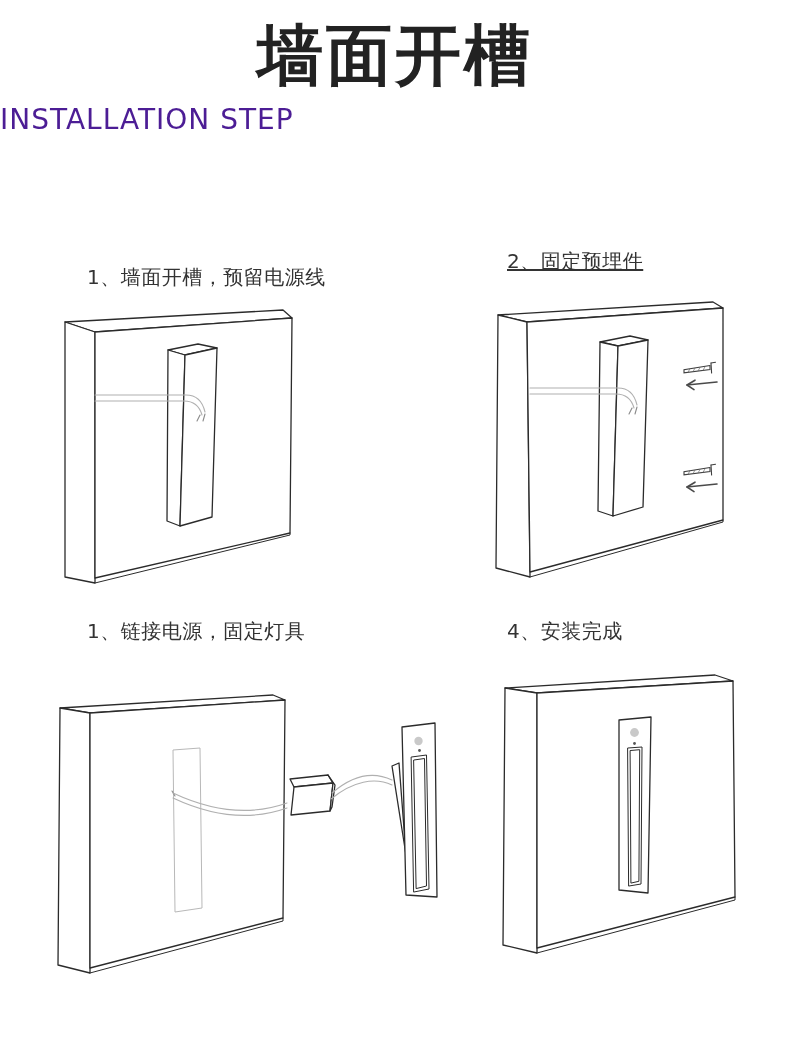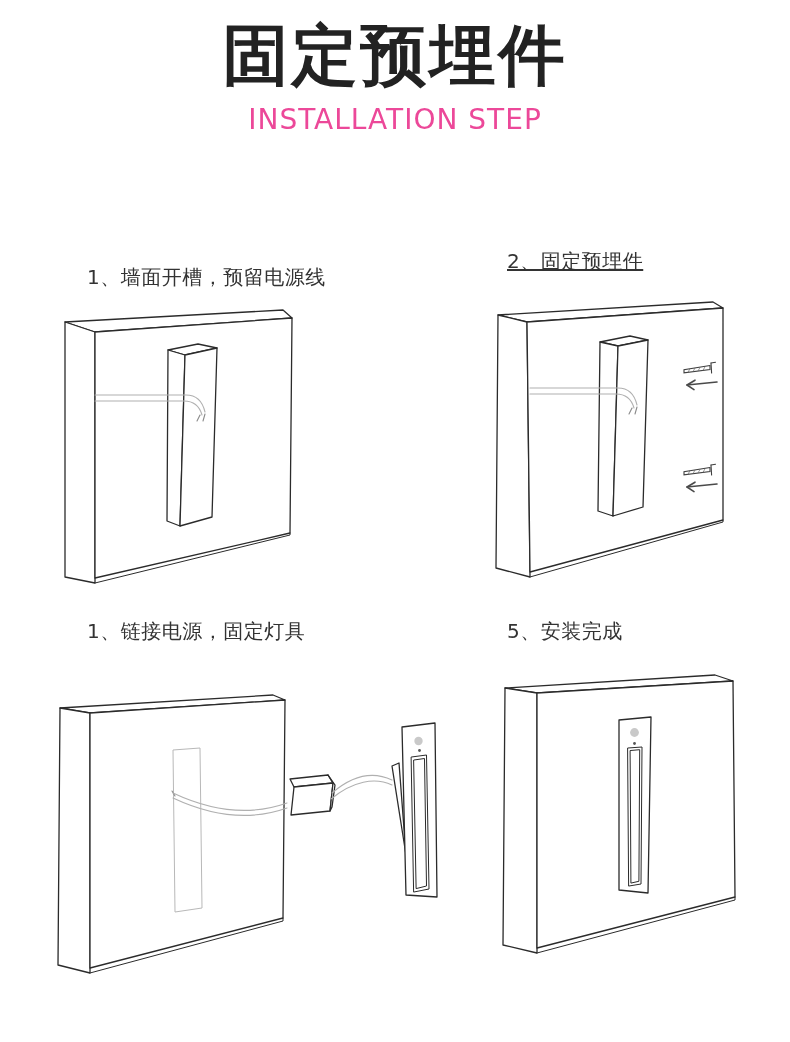--- a/index.html
+++ b/index.html
@@ -16,25 +16,24 @@
     text-align: center;
     font-size: 66px;
     font-weight: 900;
     letter-spacing: 3px;
     color: #222222;
     line-height: 1.1;
   }
   .page-subtitle {
     position: absolute;
     top: 103px; left: 0; right: 0;
-    text-align: center;
     font-size: 28px;
     font-weight: 400;
     letter-spacing: 1px;
-    color: #ec4899;
+    color: #4c1d95;
   }
   .step-label {
     position: absolute;
     font-size: 20px;
     color: #333333;
     letter-spacing: 0.5px;
     white-space: nowrap;
   }
   #step1-label { left: 87px;  top: 248px; margin-top: 16px; }
   #step2-label { left: 507px; top: 248px; text-decoration: underline; }
@@ -51,27 +50,27 @@
   .wire    { stroke: #b0b0b0; stroke-width: 1.1; fill: none; stroke-linecap: round; }
   .wiretick{ stroke: #8a8a8a; stroke-width: 1.1; fill: none; stroke-linecap: round; }
   .slot    { stroke: #b8b8b8; stroke-width: 1;   fill: none; stroke-linejoin: round; }
   .screw   { stroke: #3f3f3f; stroke-width: 1.1; fill: none; stroke-linecap: round; }
   .screwhatch { stroke: #6a6a6a; stroke-width: 0.7; fill: none; }
   .arrowline  { stroke: #4a4a4a; stroke-width: 1.6; fill: none; stroke-linecap: round; }
 </style>
 </head>
 <body>
 
-<div class="page-title">固定预埋件</div>
+<div class="page-title">墙面开槽</div>
 <div class="page-subtitle">INSTALLATION STEP</div>
 
 <div class="step-label" id="step1-label">1、墙面开槽，预留电源线</div>
 <div class="step-label" id="step2-label">2、固定预埋件</div>
 <div class="step-label" id="step3-label">1、链接电源，固定灯具</div>
-<div class="step-label" id="step4-label">5、安装完成</div>
+<div class="step-label" id="step4-label">4、安装完成</div>
 
 <div class="illus" id="illus1">
   <svg width="270" height="300" viewBox="0 0 270 300">
 
     <path class="outline" d="M15,27 L233,15 L242,23 L45,37 Z"></path>
     <path class="outline" d="M15,27 L45,37 L45,288 L15,282 Z"></path>
     <path class="outline" d="M45,37 L242,23 L240,238 L45,283 Z"></path>
     <path class="thin" d="M45,288 L240,240 L240,238"></path>
 
     <path class="outline" d="M118,55 L148,49 L167,53 L135,60 Z"></path>

